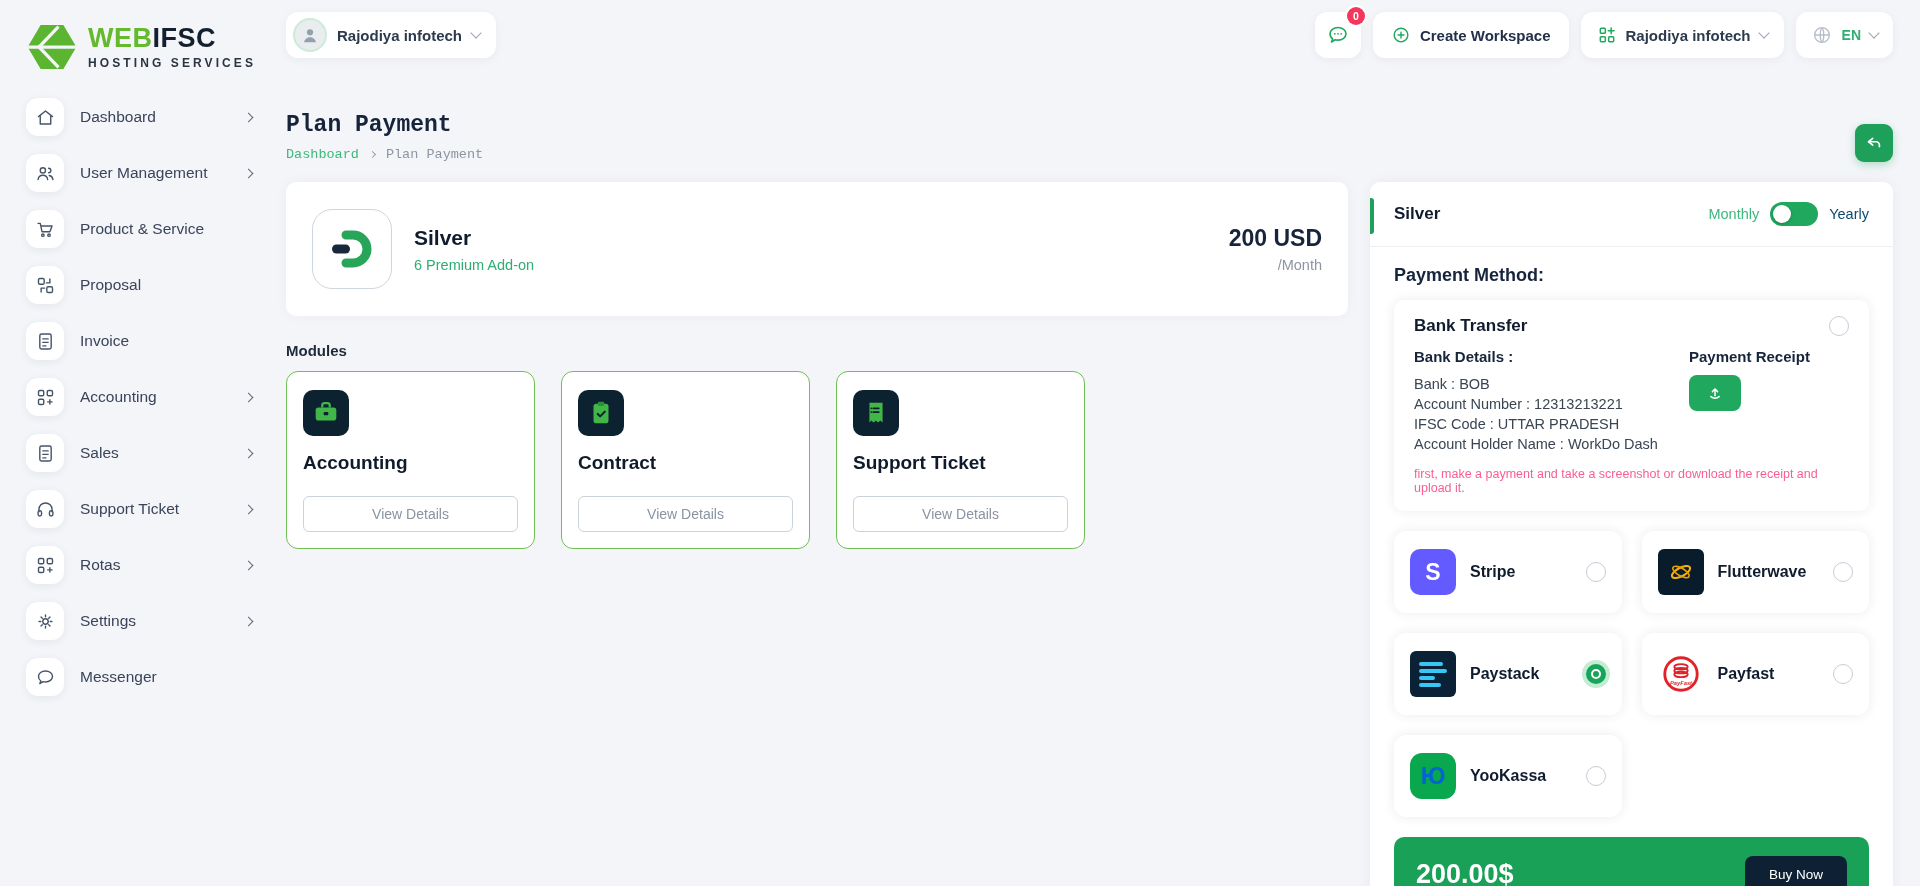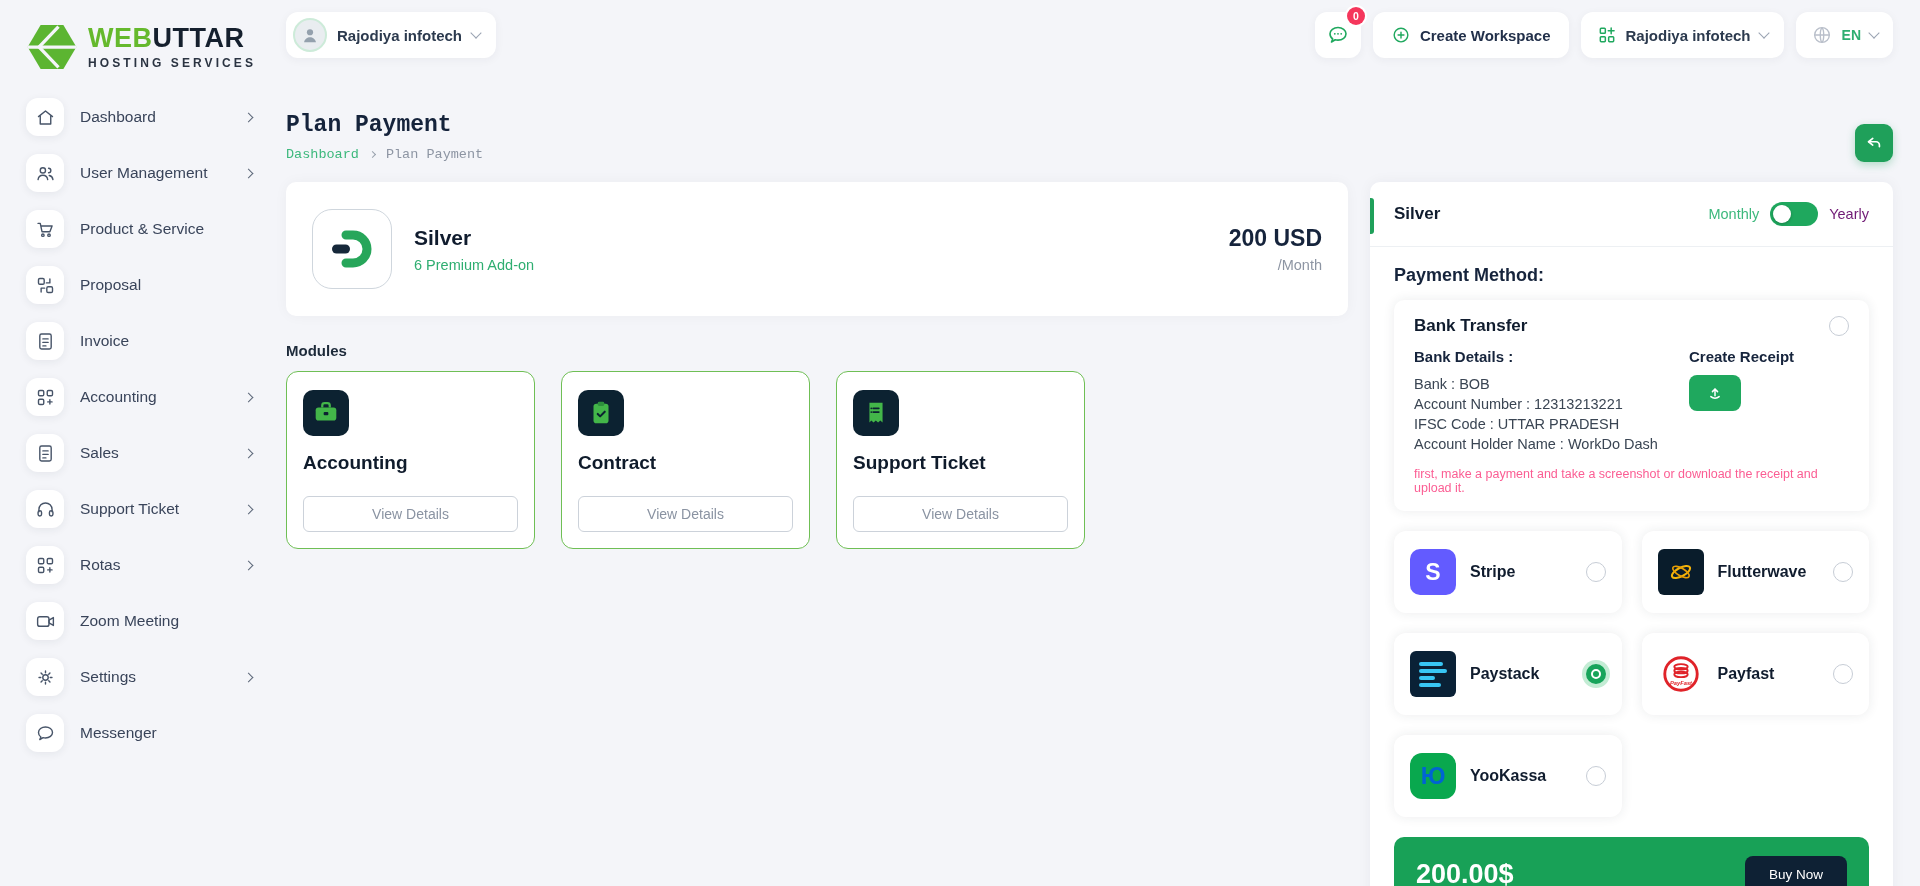--- a/index.html
+++ b/index.html
@@ -77,21 +77,21 @@
 
   
   .right-panel { width:523px; flex-shrink:0; background:#fff; border-radius:10px;
                  box-shadow:0 0 14px rgba(30,40,60,.05); padding-bottom:24px; position:relative; }
   .panel-head { display:flex; align-items:center; padding:20px 24px; position:relative; }
   .panel-head::before { content:''; position:absolute; left:0; top:16px; width:4px; height:36px;
                         background:#1fa05a; border-radius:0 3px 3px 0; }
   .panel-plan { font-size:17px; font-weight:700; color:#101c2e; }
   .toggle-group { margin-left:auto; display:flex; align-items:center; gap:11px; }
   .t-monthly { color:#3cb87c; font-size:14.5px; }
-  .t-yearly  { color:#701a75; font-size:14.5px; }
+  .t-yearly  { color:#0c4a6e; font-size:14.5px; }
   .toggle { width:48px; height:24px; border-radius:12px; background:#1fa85e; position:relative; cursor:pointer; }
   .knob { position:absolute; left:3px; top:3px; width:18px; height:18px; background:#fff; border-radius:50%;
           box-shadow:0 1px 3px rgba(0,0,0,.25); }
   .panel-divider { height:1px; background:#edf0f3; }
   .pm-heading { font-size:18px; font-weight:700; color:#16243c; margin:18px 24px 14px; }
 
   .bank-card { margin:0 24px; border-radius:10px; box-shadow:0 0 12px rgba(30,40,60,.09); padding:16px 20px 16px; }
   .bank-top { display:flex; align-items:flex-start; }
   .bank-title { font-size:17px; font-weight:700; color:#101c2e; }
   .radio { width:20px; height:20px; border:1.5px solid #c7cdd6; border-radius:50%; background:#fff;
@@ -136,21 +136,21 @@
 <div class="layout">
 
   <aside class="sidebar">
     <div class="logo-row">
       <svg class="logo-mark" width="52" height="56" viewBox="0 0 64 68">
         <polygon points="2,34 18,7 46,7 62,34 46,61 18,61" fill="#5cb531"></polygon>
         <polyline points="2,34 62,34" stroke="#f4f5f9" stroke-width="4" fill="none"></polyline>
         <polyline points="40,9 16,34 40,59" stroke="#f4f5f9" stroke-width="4" fill="none"></polyline>
       </svg>
       <div>
-        <div class="logo-line1"><span class="logo-web">WEB</span><span class="logo-guru">UTTAR</span></div>
+        <div class="logo-line1"><span class="logo-web">WEB</span><span class="logo-guru">IFSC</span></div>
         <div class="logo-tagline">HOSTING SERVICES</div>
       </div>
     </div>
 
     <nav>
       <div class="nav-item">
         <span class="nav-icon">
             <svg width="21" height="21" viewBox="0 0 24 24" fill="none" stroke="#475468" stroke-width="1.6" stroke-linecap="round" stroke-linejoin="round">
               <path d="M4 11 L12 4.5 L20 11"></path>
               <path d="M6 10.2 V19.5 H18 V10.2"></path>
@@ -238,29 +238,20 @@
         <span class="nav-icon">
             <svg width="21" height="21" viewBox="0 0 24 24" fill="none" stroke="#475468" stroke-width="1.6" stroke-linecap="round" stroke-linejoin="round">
               <rect x="4" y="4" width="6" height="6" rx="1.5"></rect>
               <rect x="14" y="4" width="6" height="6" rx="1.5"></rect>
               <rect x="4" y="14" width="6" height="6" rx="1.5"></rect>
               <path d="M17 14.5v5 M14.5 17h5"></path>
             </svg>
           </span>
         <span class="nav-label">Rotas</span>
         <span class="chev-r"></span>
-      </div>
-      <div class="nav-item">
-        <span class="nav-icon">
-            <svg width="21" height="21" viewBox="0 0 24 24" fill="none" stroke="#475468" stroke-width="1.6" stroke-linecap="round" stroke-linejoin="round">
-              <rect x="3" y="6.5" width="13" height="11" rx="2.5"></rect>
-              <path d="M16 10.5 l5-3 v9 l-5-3 z"></path>
-            </svg>
-          </span>
-        <span class="nav-label">Zoom Meeting</span>
       </div>
       <div class="nav-item">
         <span class="nav-icon">
             <svg width="21" height="21" viewBox="0 0 24 24" fill="none" stroke="#475468" stroke-width="1.6" stroke-linecap="round" stroke-linejoin="round">
               <circle cx="12" cy="12" r="3.1"></circle>
               <path d="M12 4.6v2 M12 17.4v2 M4.6 12h2 M17.4 12h2 M6.9 6.9l1.4 1.4 M15.7 15.7l1.4 1.4 M17.1 6.9l-1.4 1.4 M8.3 15.7l-1.4 1.4"></path>
             </svg>
           </span>
         <span class="nav-label">Settings</span>
         <span class="chev-r"></span>
@@ -428,21 +419,21 @@
           </div>
           <div class="bank-cols">
             <div class="bank-left">
               <div class="bank-subhead">Bank Details :</div>
               <div class="bank-line">Bank : BOB</div>
               <div class="bank-line">Account Number : 12313213221</div>
               <div class="bank-line">IFSC Code : UTTAR PRADESH</div>
               <div class="bank-line">Account Holder Name : WorkDo Dash</div>
             </div>
             <div class="bank-right">
-              <div class="bank-subhead">Create Receipt</div>
+              <div class="bank-subhead">Payment Receipt</div>
               <button class="upload-btn">
                 <svg width="18" height="18" viewBox="0 0 24 24" fill="none" stroke="#fff" stroke-width="2" stroke-linecap="round" stroke-linejoin="round">
                     <path d="M12 15.5 V7"></path>
                     <path d="M8.6 10.2 L12 6.8 l3.4 3.4"></path>
                     <path d="M6.5 16.8 c1.6 1.4 3.4 2.1 5.5 2.1 s3.9-.7 5.5-2.1"></path>
                   </svg>
               </button>
             </div>
           </div>
           <div class="bank-note">first, make a payment and take a screenshot or download the receipt and upload it.</div>

